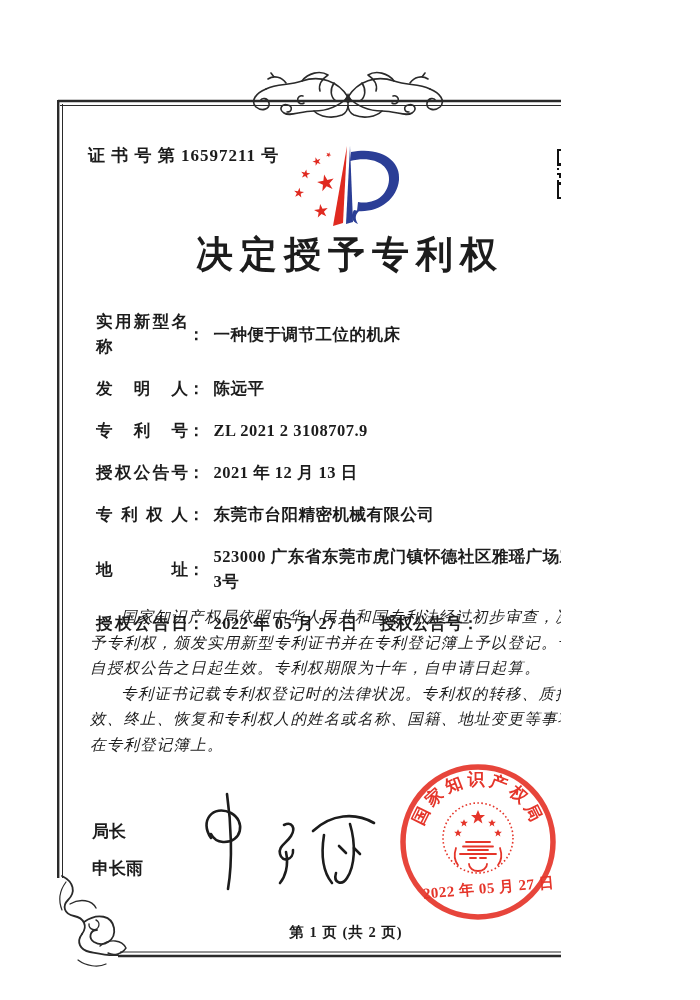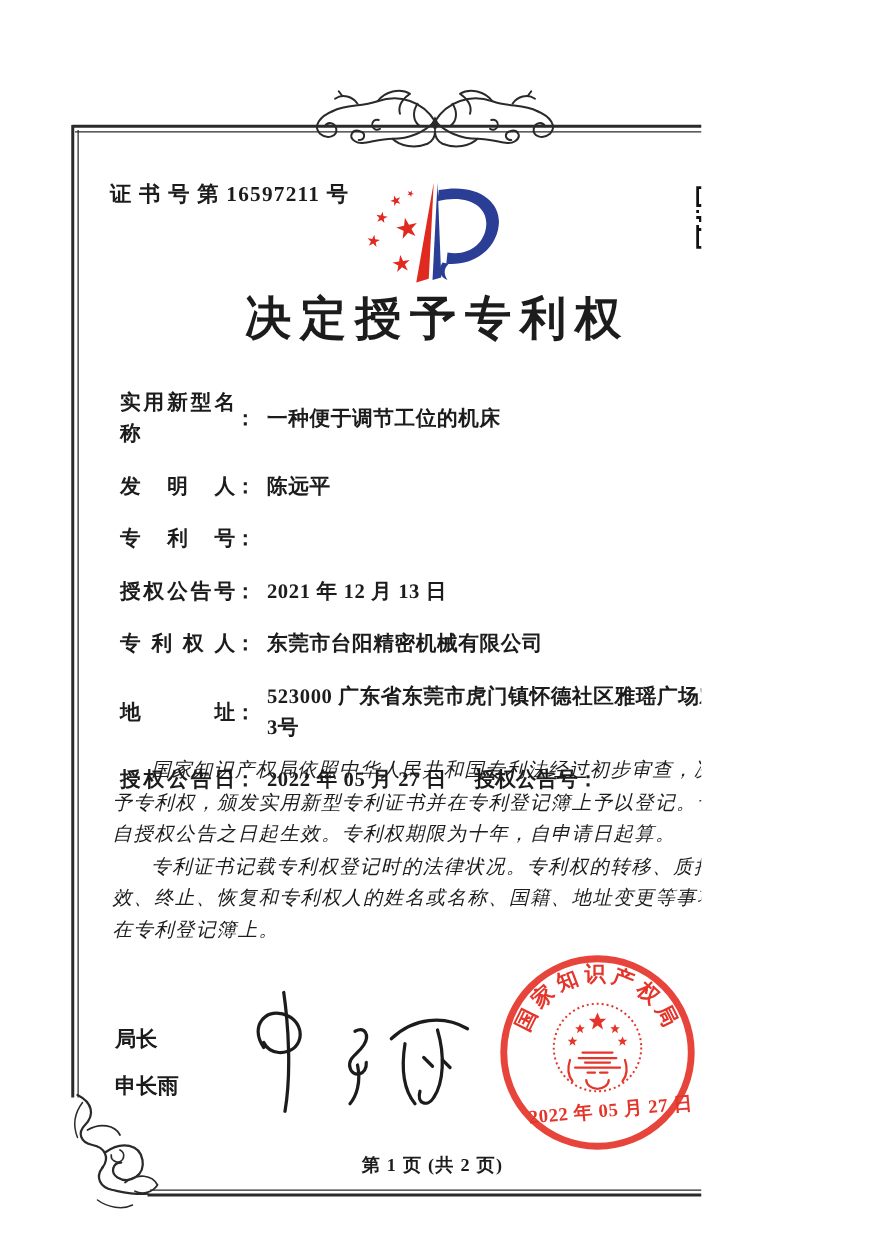--- a/index.html
+++ b/index.html
@@ -306,20 +306,21 @@
       <span class="fvalue">一种便于调节工位的机床</span>
     </div>
     <div class="frow">
       <span class="flabel">发明人</span>
         <span class="fcolon">：</span>
       <span class="fvalue">陈远平</span>
     </div>
     <div class="frow">
       <span class="flabel">专利号</span>
         <span class="fcolon">：</span>
+      <span class="fvalue">ZL 2021 2 3108707.9</span>
     </div>
     <div class="frow">
       <span class="flabel">授权公告号</span>
         <span class="fcolon">：</span>
       <span class="fvalue">2021 年 12 月 13 日</span>
     </div>
     <div class="frow">
       <span class="flabel">专利权人</span>
         <span class="fcolon">：</span>
       <span class="fvalue">东莞市台阳精密机械有限公司</span>

